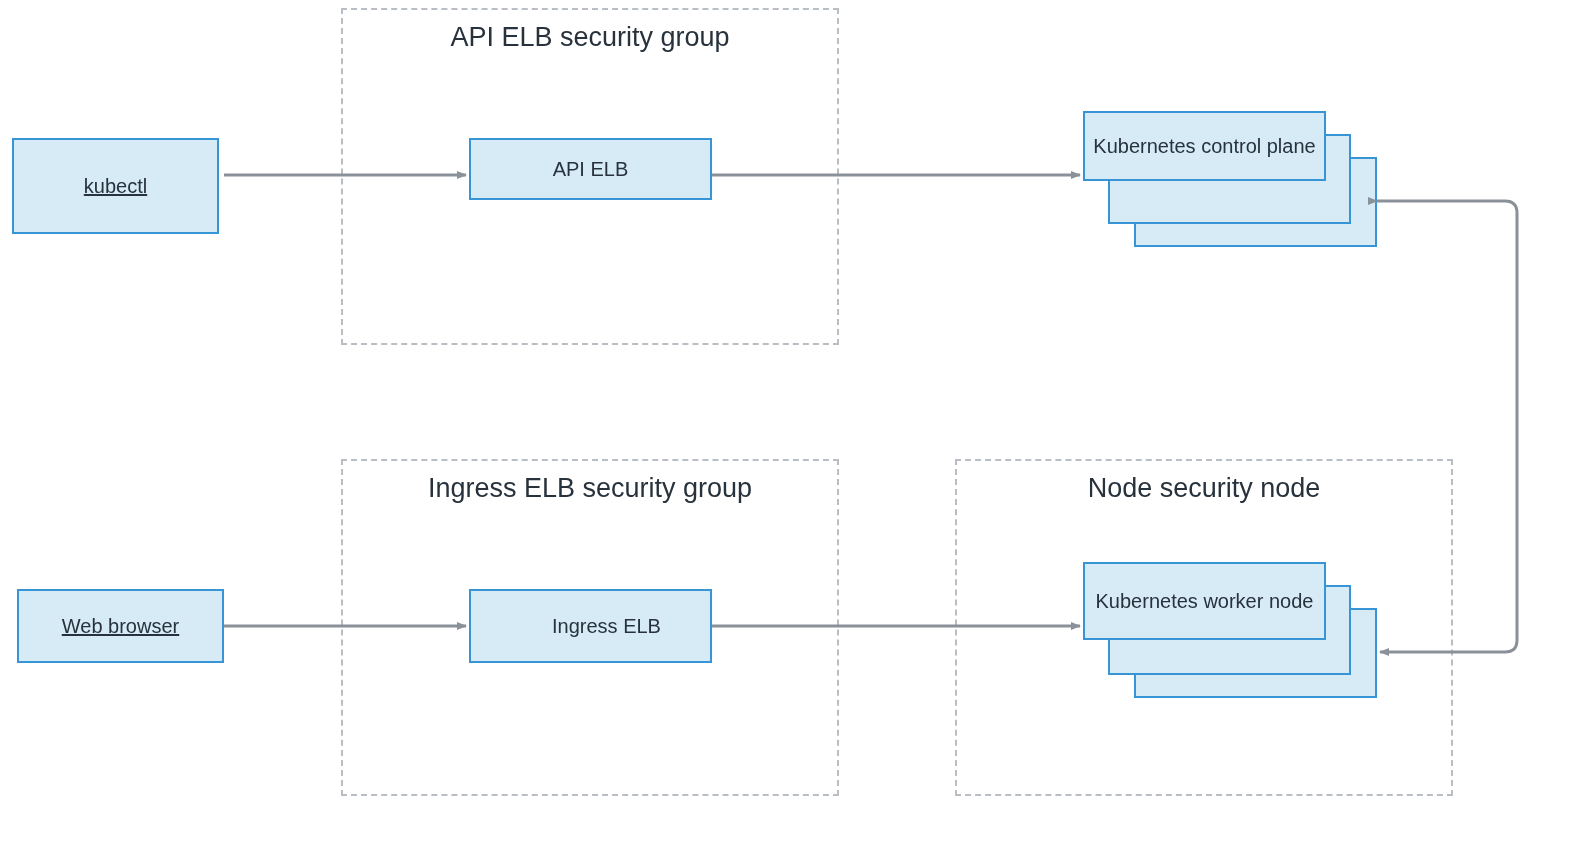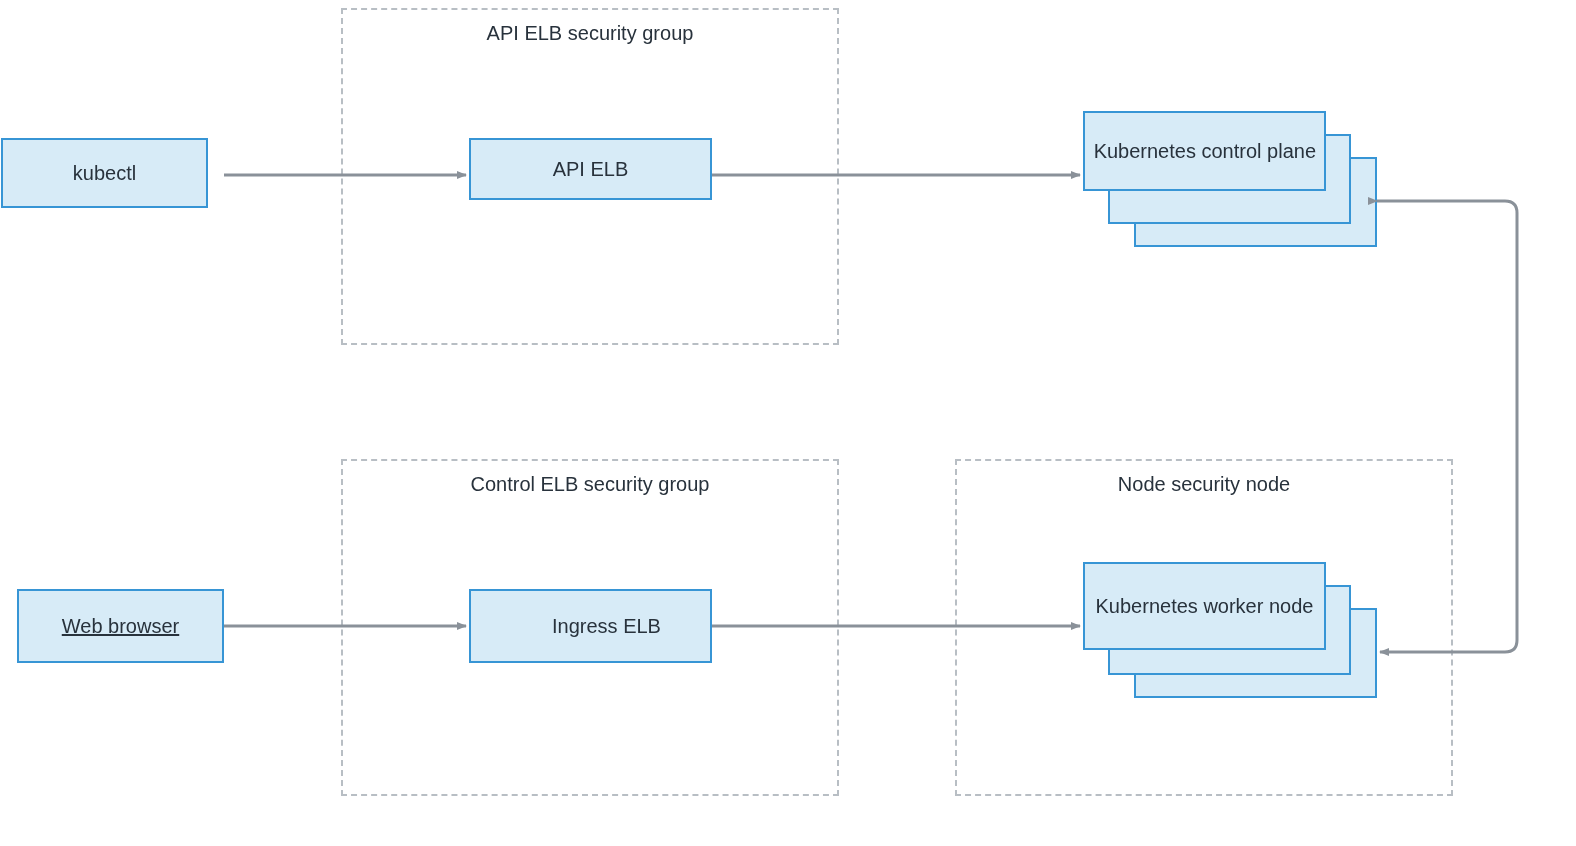--- a/index.html
+++ b/index.html
@@ -21,21 +21,21 @@
     position: absolute;
     border: 2px dashed #b8bec4;
     box-sizing: border-box;
   }
   .group-title {
     position: absolute;
     top: 12px;
     left: 0;
     right: 0;
     text-align: center;
-    font-size: 20px;
+    font-size: 27px;
     color: #28323c;
   }
   .node {
     position: absolute;
     background: #d7ebf7;
     border: 2px solid #3795d5;
     box-sizing: border-box;
     display: flex;
     align-items: center;
     justify-content: center;
@@ -56,56 +56,56 @@
     width: 1576px;
     height: 846px;
     pointer-events: none;
   }
 </style>
 </head>
 <body>
 
 <div class="canvas">
 
-  <div class="node" style="left:1px; top:138px; width:207px; height:70px;">
+  <div class="node" style="left:12px; top:138px; width:207px; height:96px;text-decoration:underline;">
     <span>kubectl</span>
   </div>
 
   <div class="node" style="left:17px; top:589px; width:207px; height:74px;text-decoration:underline;">
     <span>Web browser</span>
   </div>
 
   <div class="group" style="left:341px; top:8px; width:498px; height:337px;">
     <div class="group-title">API ELB security group</div>
   </div>
   <div class="node" style="left:469px; top:138px; width:243px; height:62px;">
     <span>API ELB</span>
   </div>
 
 
   <div class="stack-card" style="left:1134px; top:157px; width:243px; height:90px;"></div>
   <div class="stack-card" style="left:1108px; top:134px; width:243px; height:90px;"></div>
-  <div class="node" style="left:1083px; top:111px; width:243px; height:80px;justify-content:flex-end;">
+  <div class="node" style="left:1083px; top:111px; width:243px; height:70px;">
     <span>Kubernetes control plane</span>
   </div>
 
   <div class="group" style="left:341px; top:459px; width:498px; height:337px;">
-    <div class="group-title">Control ELB security group</div>
+    <div class="group-title">Ingress ELB security group</div>
   </div>
   <div class="node" style="left:469px; top:589px; width:243px; height:74px;padding-left:40px;">
     <span>Ingress ELB</span>
   </div>
 
   <div class="group" style="left:955px; top:459px; width:498px; height:337px;">
     <div class="group-title">Node security node</div>
   </div>
 
   <div class="stack-card" style="left:1134px; top:608px; width:243px; height:90px;"></div>
   <div class="stack-card" style="left:1108px; top:585px; width:243px; height:90px;"></div>
-  <div class="node" style="left:1083px; top:562px; width:243px; height:88px;">
+  <div class="node" style="left:1083px; top:562px; width:243px; height:78px;">
     <span>Kubernetes worker node</span>
   </div>
 
   <svg class="overlay">
     <defs>
       <marker id="arrowhead" markerWidth="10" markerHeight="8" refX="9" refY="4" orient="auto" markerUnits="userSpaceOnUse">
         <path d="M0,0 L10,4 L0,8 Z" fill="#8a9199"></path>
       </marker>
     </defs>
 

